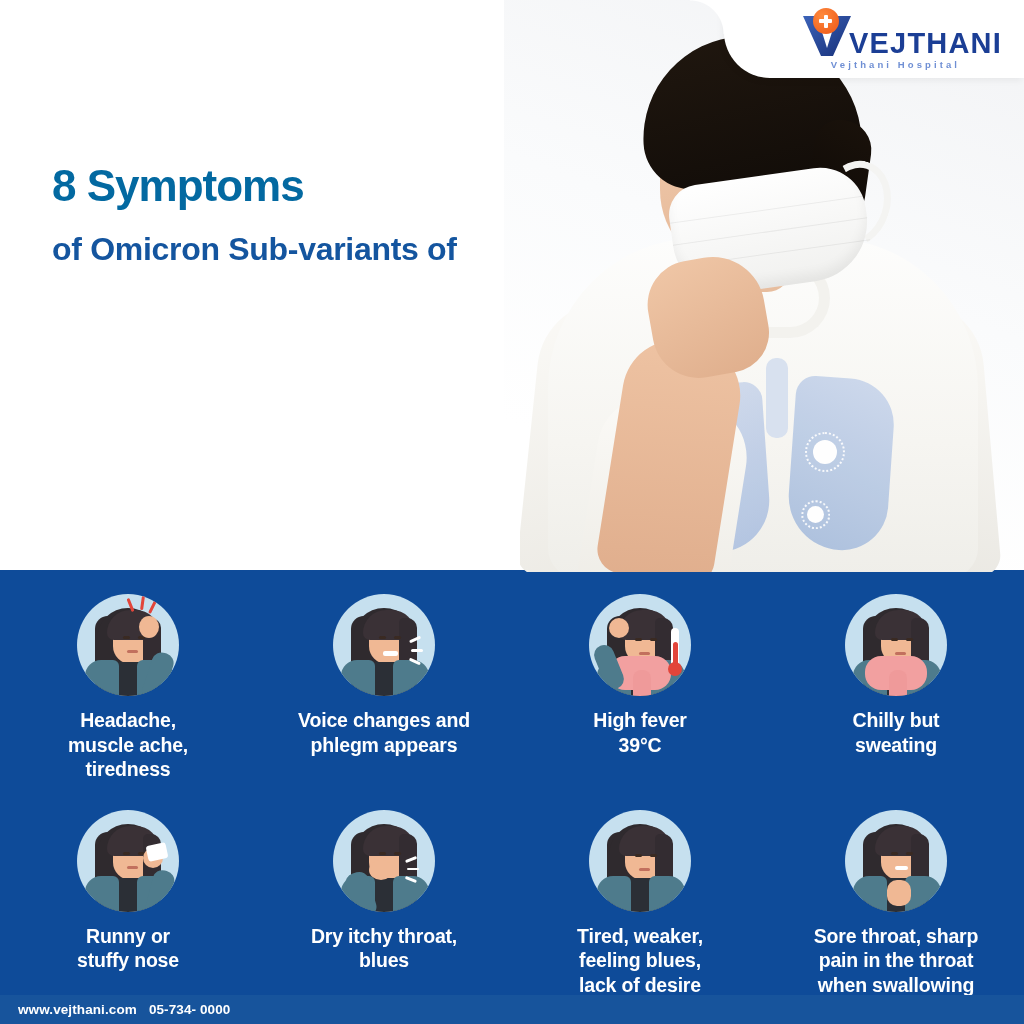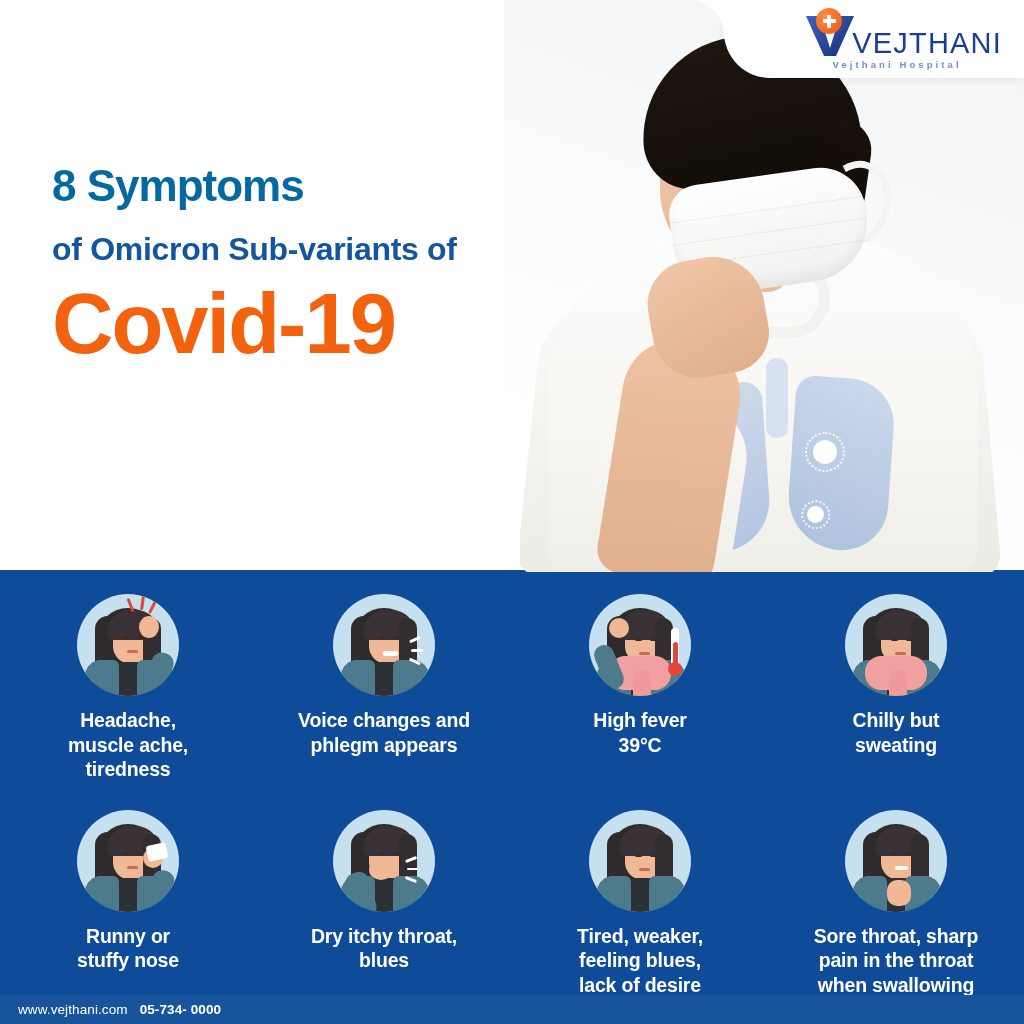--- a/index.html
+++ b/index.html
@@ -26,21 +26,21 @@
   .logo{position:absolute;right:22px;top:12px;z-index:8;display:flex;flex-direction:column;align-items:center;}
   .logo-row{display:flex;align-items:flex-end;position:relative;}
   .logo-v{position:relative;width:52px;height:46px;}
   .logo-v svg{display:block;}
   .logo-cross{position:absolute;left:12px;top:-4px;width:26px;height:26px;border-radius:50%;
     background:radial-gradient(circle at 35% 30%,#ff8a3d,#f26522 70%);display:flex;align-items:center;justify-content:center;}
   .logo-cross b{position:relative;display:block;width:13px;height:13px;}
   .logo-cross b:before,.logo-cross b:after{content:"";position:absolute;background:#fff;border-radius:1px;}
   .logo-cross b:before{left:4.6px;top:0;width:3.8px;height:13px;}
   .logo-cross b:after{top:4.6px;left:0;height:3.8px;width:13px;}
-  .logo-word{font-size:29px;font-weight:normal;color:#1b3e95;letter-spacing:1.2px;line-height:30px;
+  .logo-word{font-size:29px;font-weight:bold;color:#1b3e95;letter-spacing:1.2px;line-height:30px;
     margin-left:-4px;font-family:"Liberation Sans",sans-serif;}
   .logo-sub{font-size:9.5px;letter-spacing:3.1px;color:#6f8fd4;font-weight:bold;margin-top:1px;margin-right:12px;}
 
   
   .headline{position:absolute;left:52px;top:148px;z-index:5;}
   .h-line1{font-size:44px;line-height:76px;font-weight:bold;color:#0369a1;letter-spacing:-1px;}
   .h-line2{font-size:32px;line-height:46px;font-weight:bold;color:#14559f;letter-spacing:-.3px;margin-top:2px;}
   .h-line3{font-size:85px;line-height:92px;font-weight:bold;color:#f2620f;letter-spacing:-2px;margin-top:6px;}
 
   
@@ -115,21 +115,21 @@
   .pain{position:absolute;width:3px;height:14px;background:#e2453a;border-radius:2px;}
   .sound{position:absolute;width:12px;height:2.5px;background:#ffffff;border-radius:2px;}
   .thermo{position:absolute;width:8px;height:40px;background:#ffffff;border-radius:4px;}
   .thermo i{position:absolute;left:1.5px;bottom:2px;width:5px;height:24px;background:#e2453a;border-radius:3px;display:block;}
   .thermo b{position:absolute;left:-3px;bottom:-8px;width:14px;height:14px;background:#e2453a;border-radius:50%;display:block;}
   .tissue{position:absolute;background:#ffffff;border-radius:3px;}
 
   
   .footer{position:absolute;left:0;top:995px;width:1024px;height:29px;background:#17549c;
     display:flex;align-items:center;}
-  .f-url{color:#ffffff;font-size:13.5px;font-weight:normal;margin-left:18px;letter-spacing:.1px;}
+  .f-url{color:#ffffff;font-size:13.5px;font-weight:bold;margin-left:18px;letter-spacing:.1px;}
   .f-tel{color:#ffffff;font-size:13.5px;font-weight:bold;margin-left:12px;letter-spacing:.1px;}
 </style>
 </head>
 <body>
 
 <div class="poster">
 
   <div class="hero">
     <div class="hero-wash"></div>
 
@@ -186,21 +186,20 @@
             </span>
         </div>
         <div class="logo-word">VEJTHANI</div>
       </div>
       <div class="logo-sub">Vejthani Hospital</div>
     </div>
 
     <div class="headline">
       <div class="h-line1">8 Symptoms</div>
       <div class="h-line2">of Omicron Sub-variants of</div>
-      <div class="h-line3">Covid-19</div>
     </div>
   </div>
 
   <div class="panel">
     <div class="grid">
 
       <div class="row" style="padding-top:24px;align-items:flex-start;">
 
         <div class="cell">
           <div class="ic">

